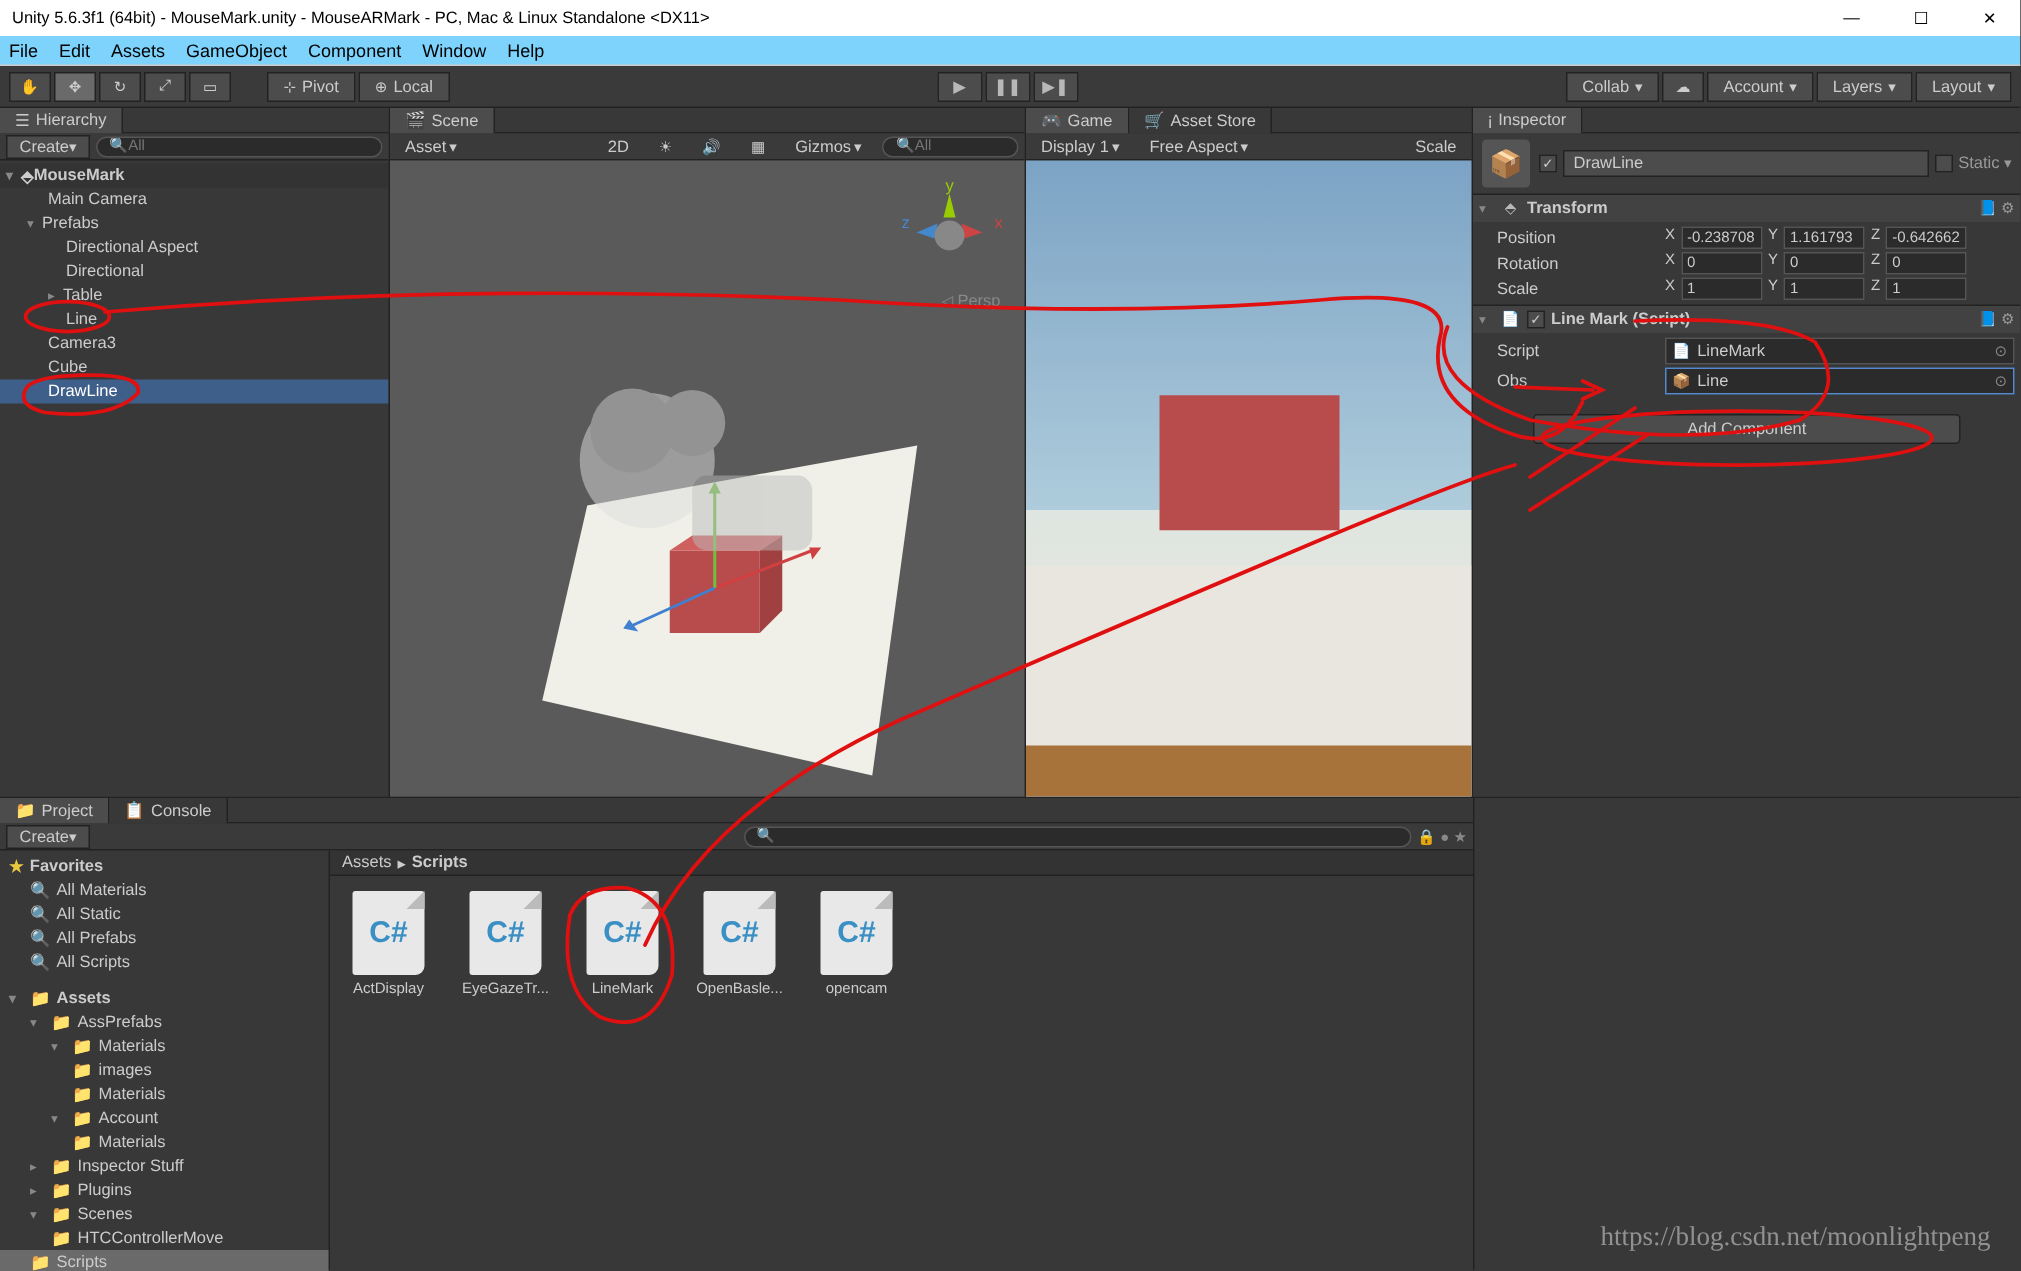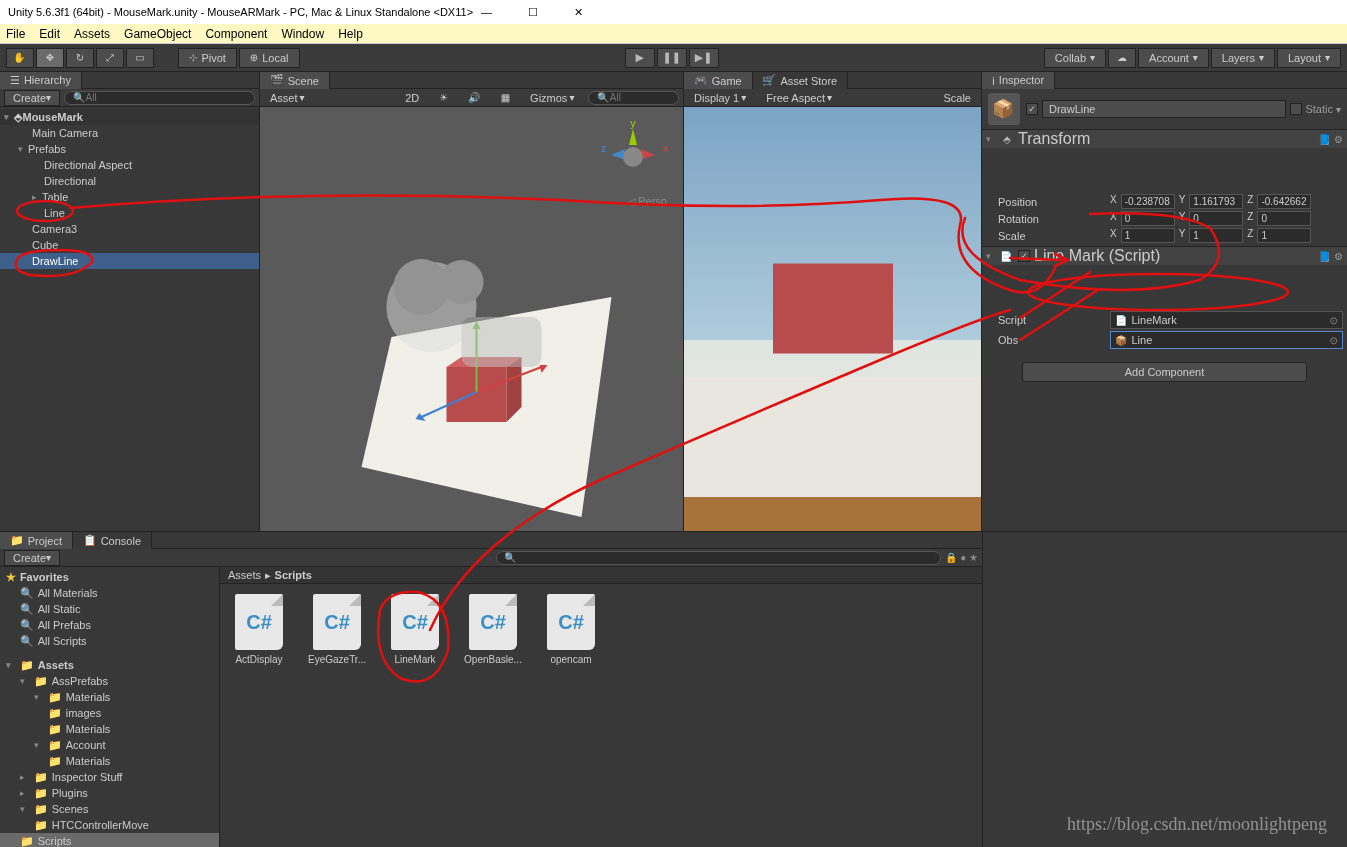--- a/index.html
+++ b/index.html
@@ -1,25 +1,25 @@
 <!DOCTYPE html>
 <html><head>
 <meta charset="utf-8">
 <style>
 * { margin: 0; padding: 0; box-sizing: border-box; font-family: Arial, sans-serif; font-size: 11px; user-select: none; }
 body { background: #383838; color: #b8b8b8; width: 1347px; height: 847px; overflow: hidden; position: relative; }
 
 
-.title-bar { height: 24px; background: #fff; color: #000; display: flex; align-items: center; padding: 0 8px; justify-content: flex-start; }
+.title-bar { height: 24px; background: #fff; color: #000; display: flex; align-items: center; padding: 0 8px; justify-content: space-between; }
 .title-bar .title { font-size: 11px; }
 .window-controls { display: flex; gap: 20px; font-size: 14px; }
 .window-controls span { cursor: pointer; padding: 0 8px; }
 
 
-.menu-bar { height: 20px; background: #fef9c3; color: #000; display: flex; align-items: center; padding: 0 6px; gap: 14px; border-bottom: 1px solid #ccc; }
+.menu-bar { height: 20px; background: #7dd3fc; color: #000; display: flex; align-items: center; padding: 0 6px; gap: 14px; border-bottom: 1px solid #ccc; }
 .menu-bar span { cursor: pointer; font-size: 12px; }
 
 
 .toolbar { height: 28px; background: #3a3a3a; border-bottom: 1px solid #222; display: flex; align-items: center; padding: 0 6px; justify-content: space-between; }
 .toolbar-group { display: flex; align-items: center; gap: 2px; }
 .tool-btn { width: 28px; height: 20px; background: #4c4c4c; border: 1px solid #222; display: flex; align-items: center; justify-content: center; cursor: pointer; font-size: 10px; color: #ccc; }
 .tool-btn.active { background: #6a6a6a; }
 .tool-label-btn { height: 20px; background: #4c4c4c; border: 1px solid #222; padding: 0 10px; display: flex; align-items: center; cursor: pointer; color: #ccc; font-size: 10px; gap: 4px; }
 .play-controls { display: flex; gap: 2px; }
 .play-btn { width: 30px; height: 20px; background: #4c4c4c; border: 1px solid #222; display: flex; align-items: center; justify-content: center; cursor: pointer; }
@@ -71,23 +71,23 @@
 .insp-name { background: #4c4c4c; border: 1px solid #222; padding: 2px 6px; flex: 1; color: #ccc; font-size: 11px; }
 .static-label { color: #999; font-size: 10px; display: flex; align-items: center; gap: 3px; }
 .tag-layer-row { display: flex; padding: 2px 6px 6px 40px; gap: 6px; align-items: center; font-size: 10px; }
 .insp-dd { background: #4c4c4c; border: 1px solid #222; padding: 1px 16px 1px 6px; color: #ccc; font-size: 10px; flex: 1; cursor: pointer; position: relative; }
 .insp-dd::after { content: '▾'; position: absolute; right: 4px; font-size: 8px; }
 
 .component { border-top: 1px solid #222; }
 .component-header { height: 18px; background: #424242; display: flex; align-items: center; padding: 0 4px; gap: 4px; cursor: pointer; }
 .component-header .arrow { font-size: 9px; color: #888; width: 10px; }
 .component-header .comp-icon { width: 14px; height: 14px; display: flex; align-items: center; justify-content: center; font-size: 10px; }
-.component-header .comp-name { flex: 1; font-weight: normal; color: #ccc; font-size: 16px; }
+.component-header .comp-name { flex: 1; font-weight: bold; color: #ccc; font-size: 11px; }
 .component-header .comp-tools { font-size: 10px; color: #999; cursor: pointer; }
-.component-body { padding: 2px 4px; margin-top: 43px; }
+.component-body { padding: 2px 4px; }
 .prop-row { display: flex; align-items: center; padding: 1px 0; gap: 4px; }
 .prop-label { width: 120px; color: #ccc; font-size: 11px; padding-left: 12px; }
 .prop-xyz { display: flex; gap: 4px; flex: 1; }
 .prop-xyz span.axis { color: #ccc; font-size: 10px; }
 .prop-xyz input { background: #2b2b2b; border: 1px solid #555; color: #ccc; font-size: 10px; padding: 1px 3px; width: 54px; }
 .obj-field { background: #2b2b2b; border: 1px solid #555; color: #ccc; font-size: 10px; padding: 2px 4px; flex: 1; display: flex; align-items: center; gap: 4px; cursor: pointer; position: relative; }
 .obj-field.highlighted { border: 1px solid #5588cc; }
 .obj-field::after { content: '⊙'; position: absolute; right: 4px; color: #888; }
 
 .add-component-btn { margin: 10px 40px; height: 20px; background: #4c4c4c; border: 1px solid #222; color: #ccc; display: flex; align-items: center; justify-content: center; cursor: pointer; border-radius: 3px; font-size: 11px; }

